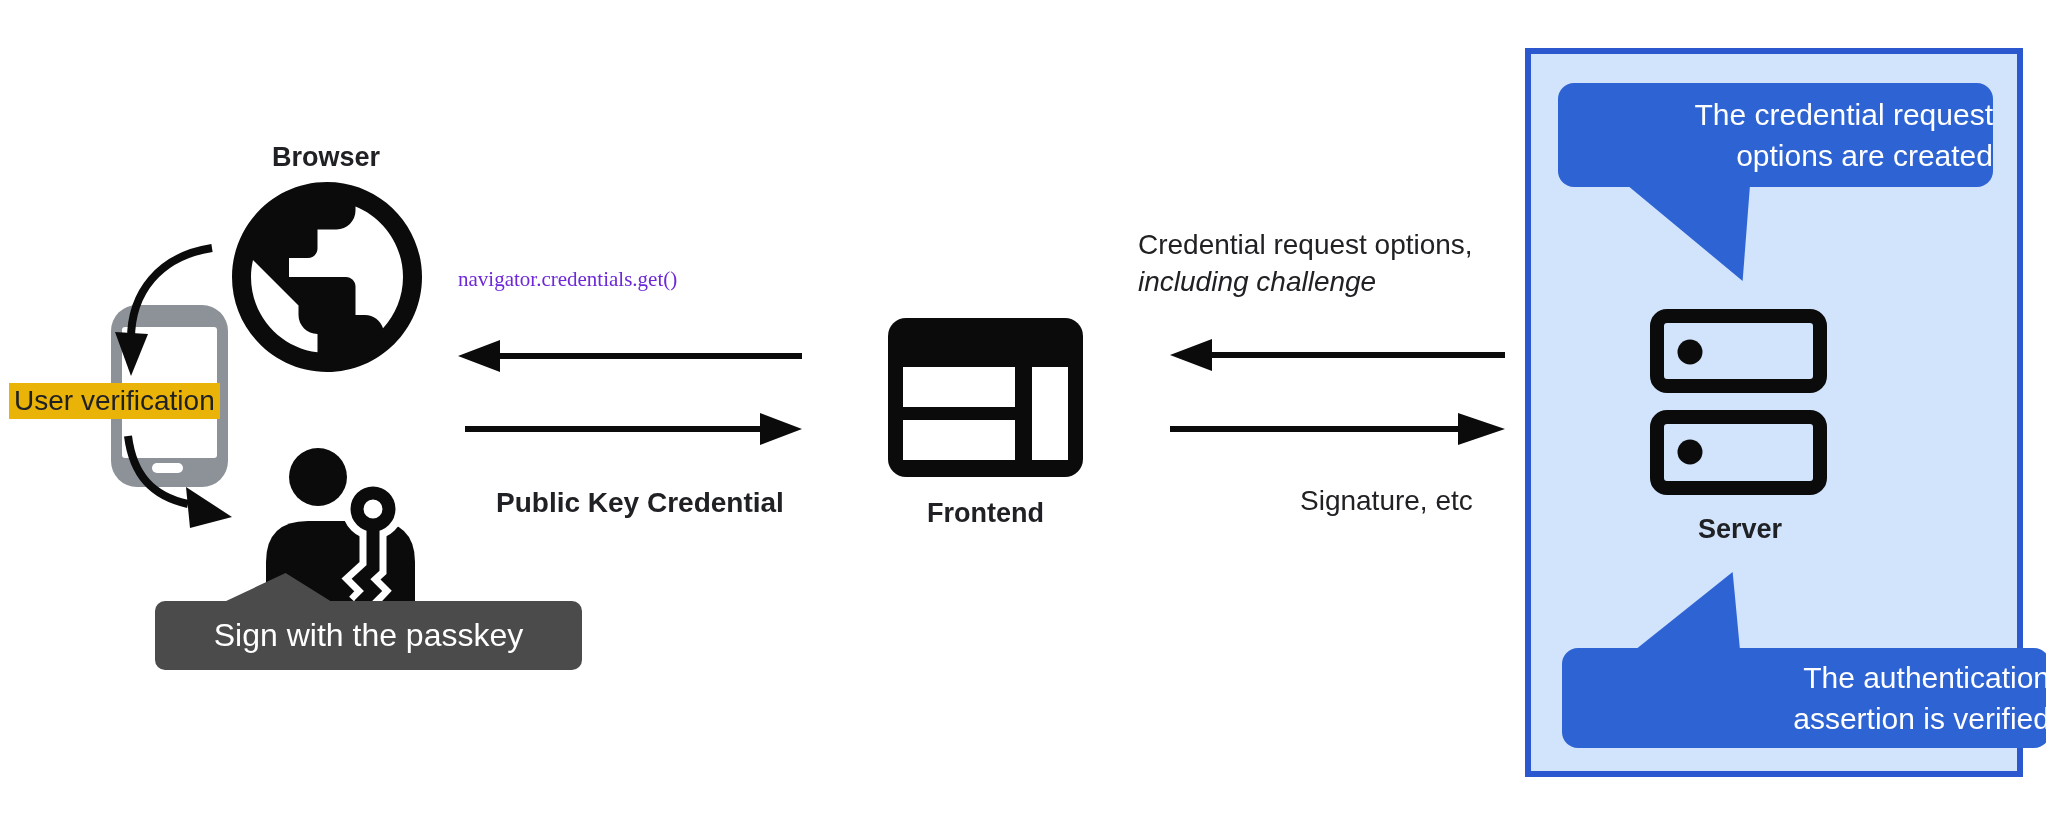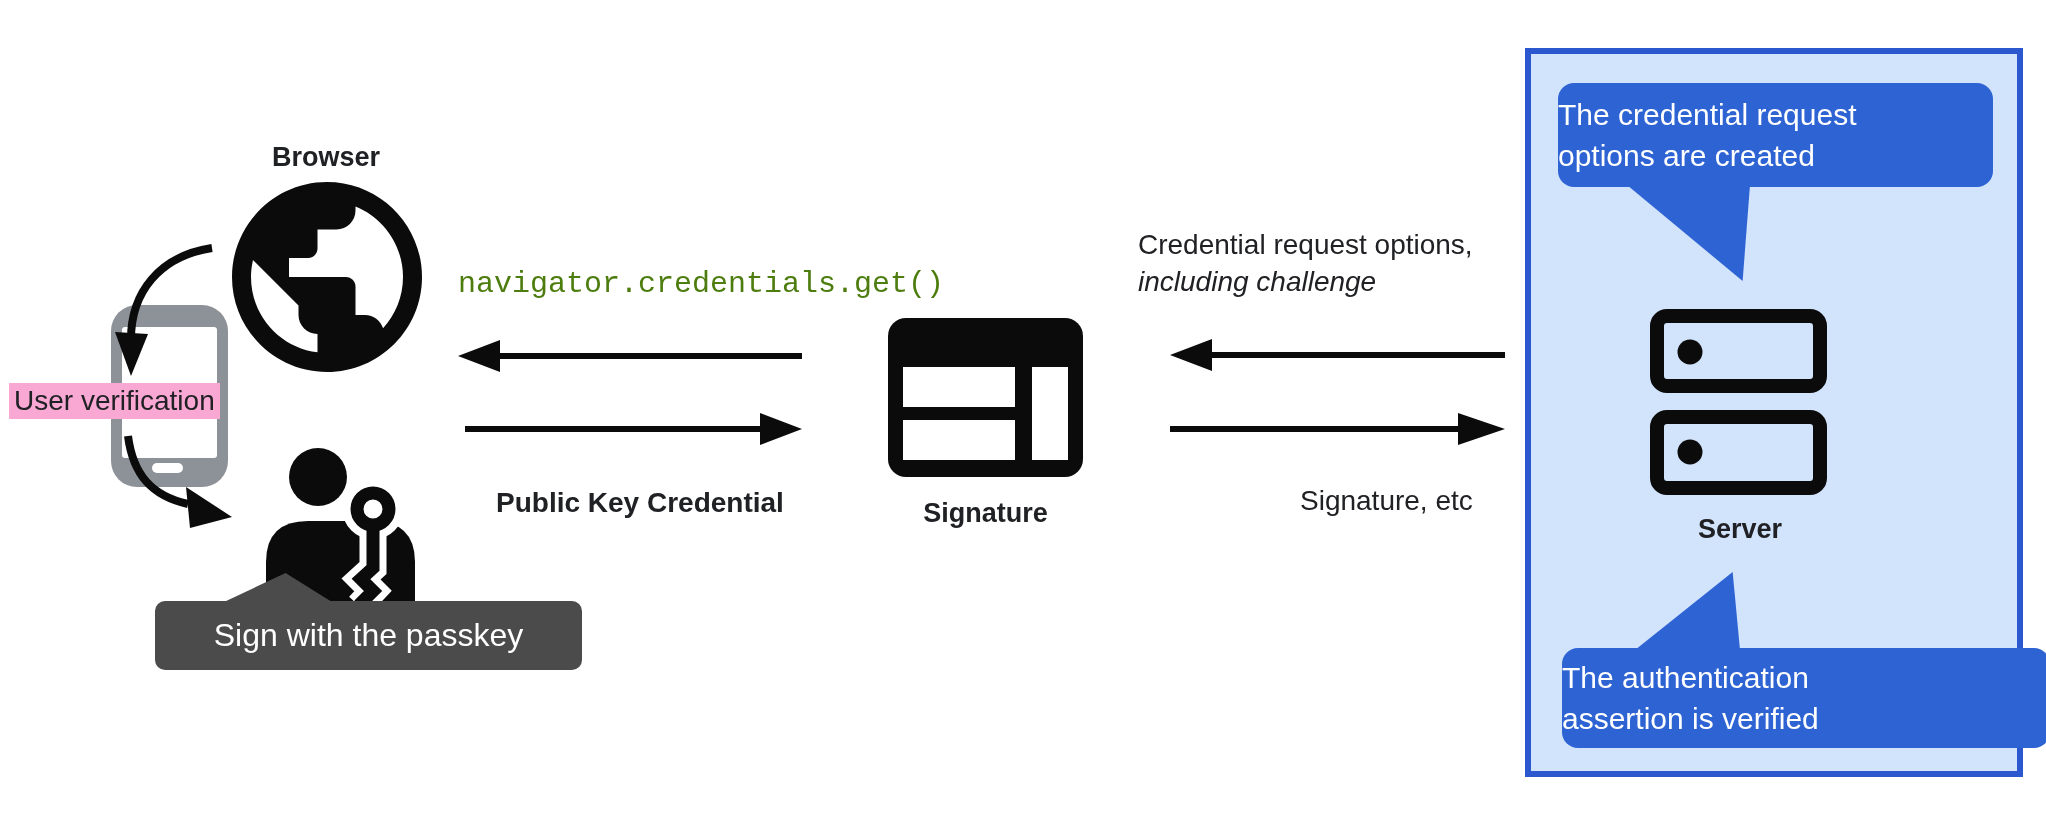--- a/index.html
+++ b/index.html
@@ -13,48 +13,48 @@
     --bubble-text:#ffffff;
   }
   html,body{margin:0;padding:0;background:#ffffff;}
   .stage{
     position:relative;width:2046px;height:818px;background:#ffffff;
     font-family:"Liberation Sans", sans-serif;color:var(--label);overflow:hidden;
   }
   .abs{position:absolute;}
   .lbl{font-size:28px;line-height:1.2;white-space:nowrap;color:var(--label);}
   .bold{font-weight:bold;}
-  .code{font-family:Liberation Mono, monospace;font-size:30px;white-space:nowrap;color:#4d7c0f;}
+  .code{font-family:Liberation Serif, serif;font-size:21px;white-space:nowrap;color:#6d28d9;}
   .center{text-align:center;}
 
   
   .tooltip{
     background:var(--tooltip-gray);border-radius:10px;color:#ffffff;
     font-size:32px;text-align:center;margin-left:28px;
   }
   .tooltip .tip{
     position:absolute;left:69px;top:-28px;width:108px;height:29px;
     background:var(--tooltip-gray);
     clip-path:polygon(57% 0, 0 100%, 100% 100%);
   }
 
   
   .panel{
     width:498px;height:729px;box-sizing:border-box;
     background:var(--panel-fill);border:6px solid var(--panel-border);
   }
   .bubble{
     background:var(--bubble-blue);border-radius:16px;color:var(--bubble-text);
-    font-size:30px;line-height:41px;text-align:left;
+    font-size:30px;line-height:41px;text-align:right;
   }
   .tail{background:var(--bubble-blue);}
   .tail-top{clip-path:polygon(0 0, 100% 0, 94% 100%);}
   .tail-bottom{clip-path:polygon(93% 0, 100% 100%, 0 100%);}
 
-  .white-bg{background:#f9a8d4;padding:1px 5px;}
+  .white-bg{background:#eab308;padding:1px 5px;}
   svg{display:block;}
 </style>
 </head>
 <body>
 
 <div class="stage">
 
   <div class="abs lbl bold" style="left:272px;top:141px;font-size:27px;">Browser</div>
 
   <svg class="abs" style="left:232px;top:182px;" width="190" height="190" viewBox="2 2 20 20" aria-hidden="true">
@@ -108,21 +108,21 @@
   </svg>
 
   <div class="abs lbl" style="left:496px;top:486px;font-weight:bold;">Public Key Credential</div>
 
   <svg class="abs" style="left:888px;top:318px;" width="195" height="159" viewBox="0 0 195 159" aria-hidden="true">
     <rect x="0" y="0" width="195" height="159" rx="18" fill="#0b0b0b"></rect>
     <rect x="15" y="49" width="112" height="40" fill="#ffffff"></rect>
     <rect x="15" y="102" width="112" height="40" fill="#ffffff"></rect>
     <rect x="144" y="49" width="36" height="93" fill="#ffffff"></rect>
   </svg>
-  <div class="abs lbl bold center" style="left:888px;top:497px;width:195px;font-size:27px;">Signature</div>
+  <div class="abs lbl bold center" style="left:888px;top:497px;width:195px;font-size:27px;">Frontend</div>
 
   <div class="abs" style="left:1138px;top:226px;">
     <div class="lbl" style="line-height:37px;">Credential request options,</div>
     <div class="lbl" style="line-height:37px;font-style:italic;">including challenge</div>
   </div>
 
   <svg class="abs" style="left:1160px;top:337px;" width="360" height="38" viewBox="0 0 360 38" aria-hidden="true">
     <line x1="50" y1="18" x2="345" y2="18" stroke="#0b0b0b" stroke-width="6"></line>
     <polygon points="52,2 52,34 10,18" fill="#0b0b0b"></polygon>
   </svg>

